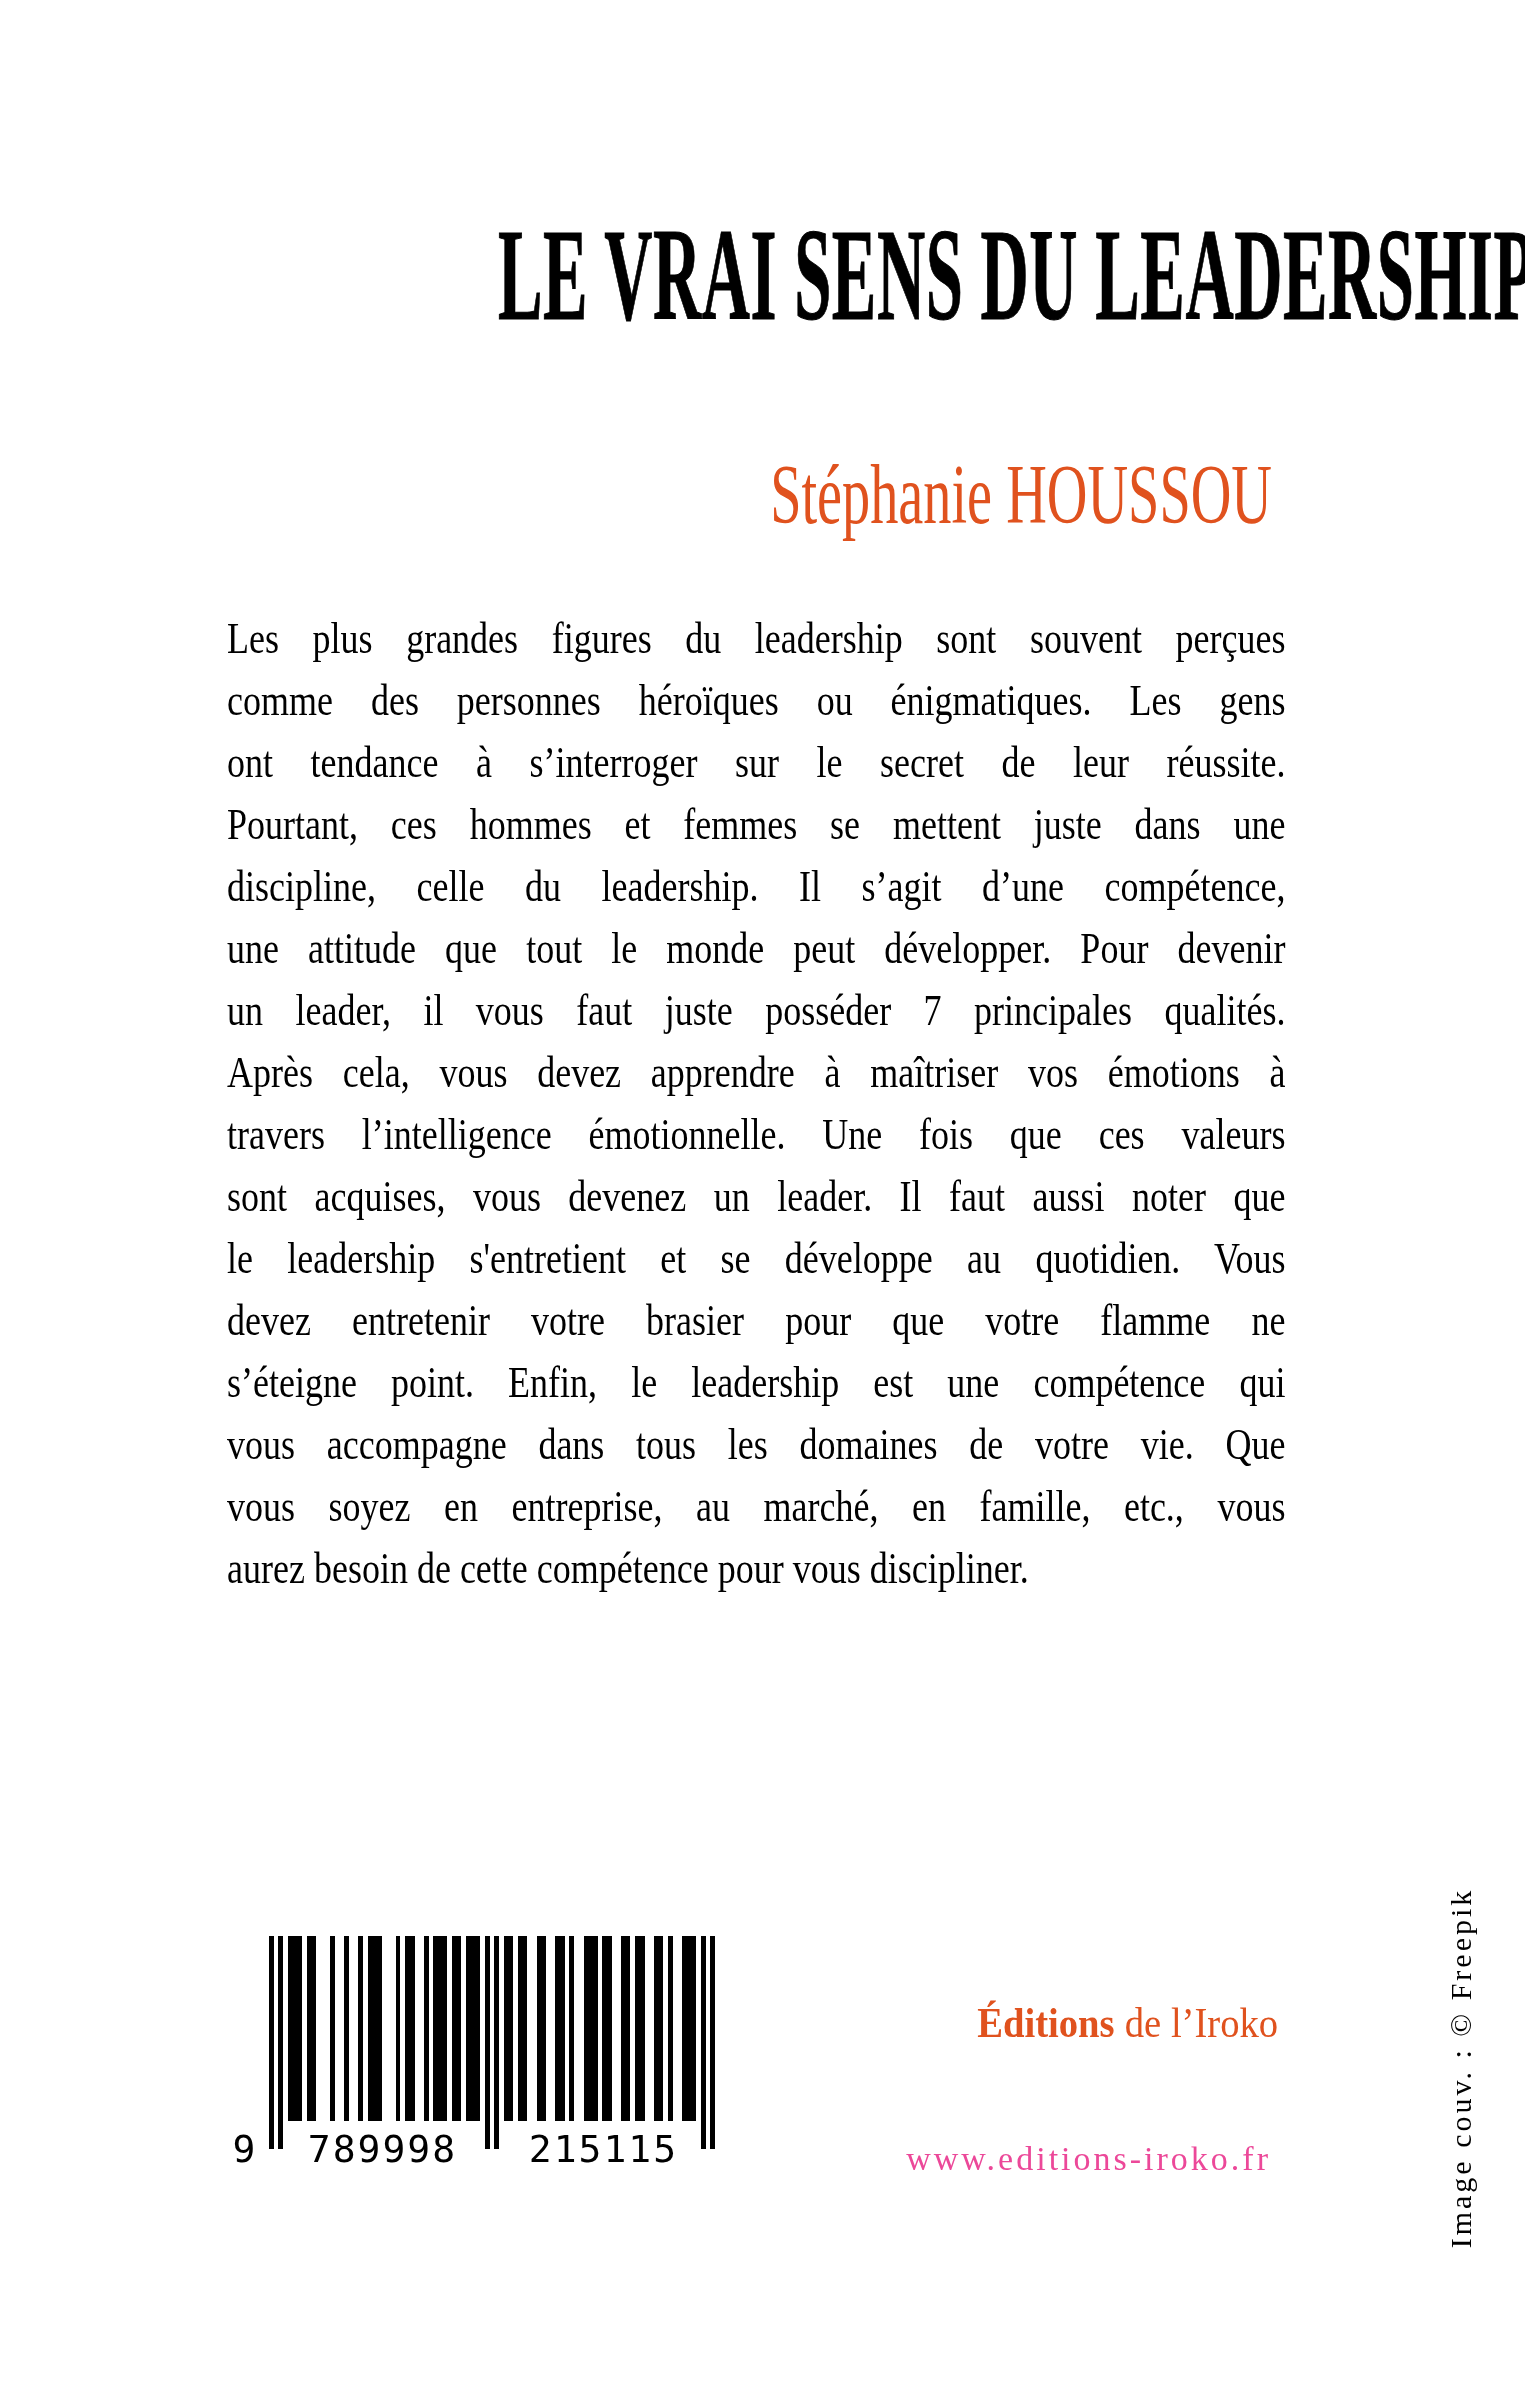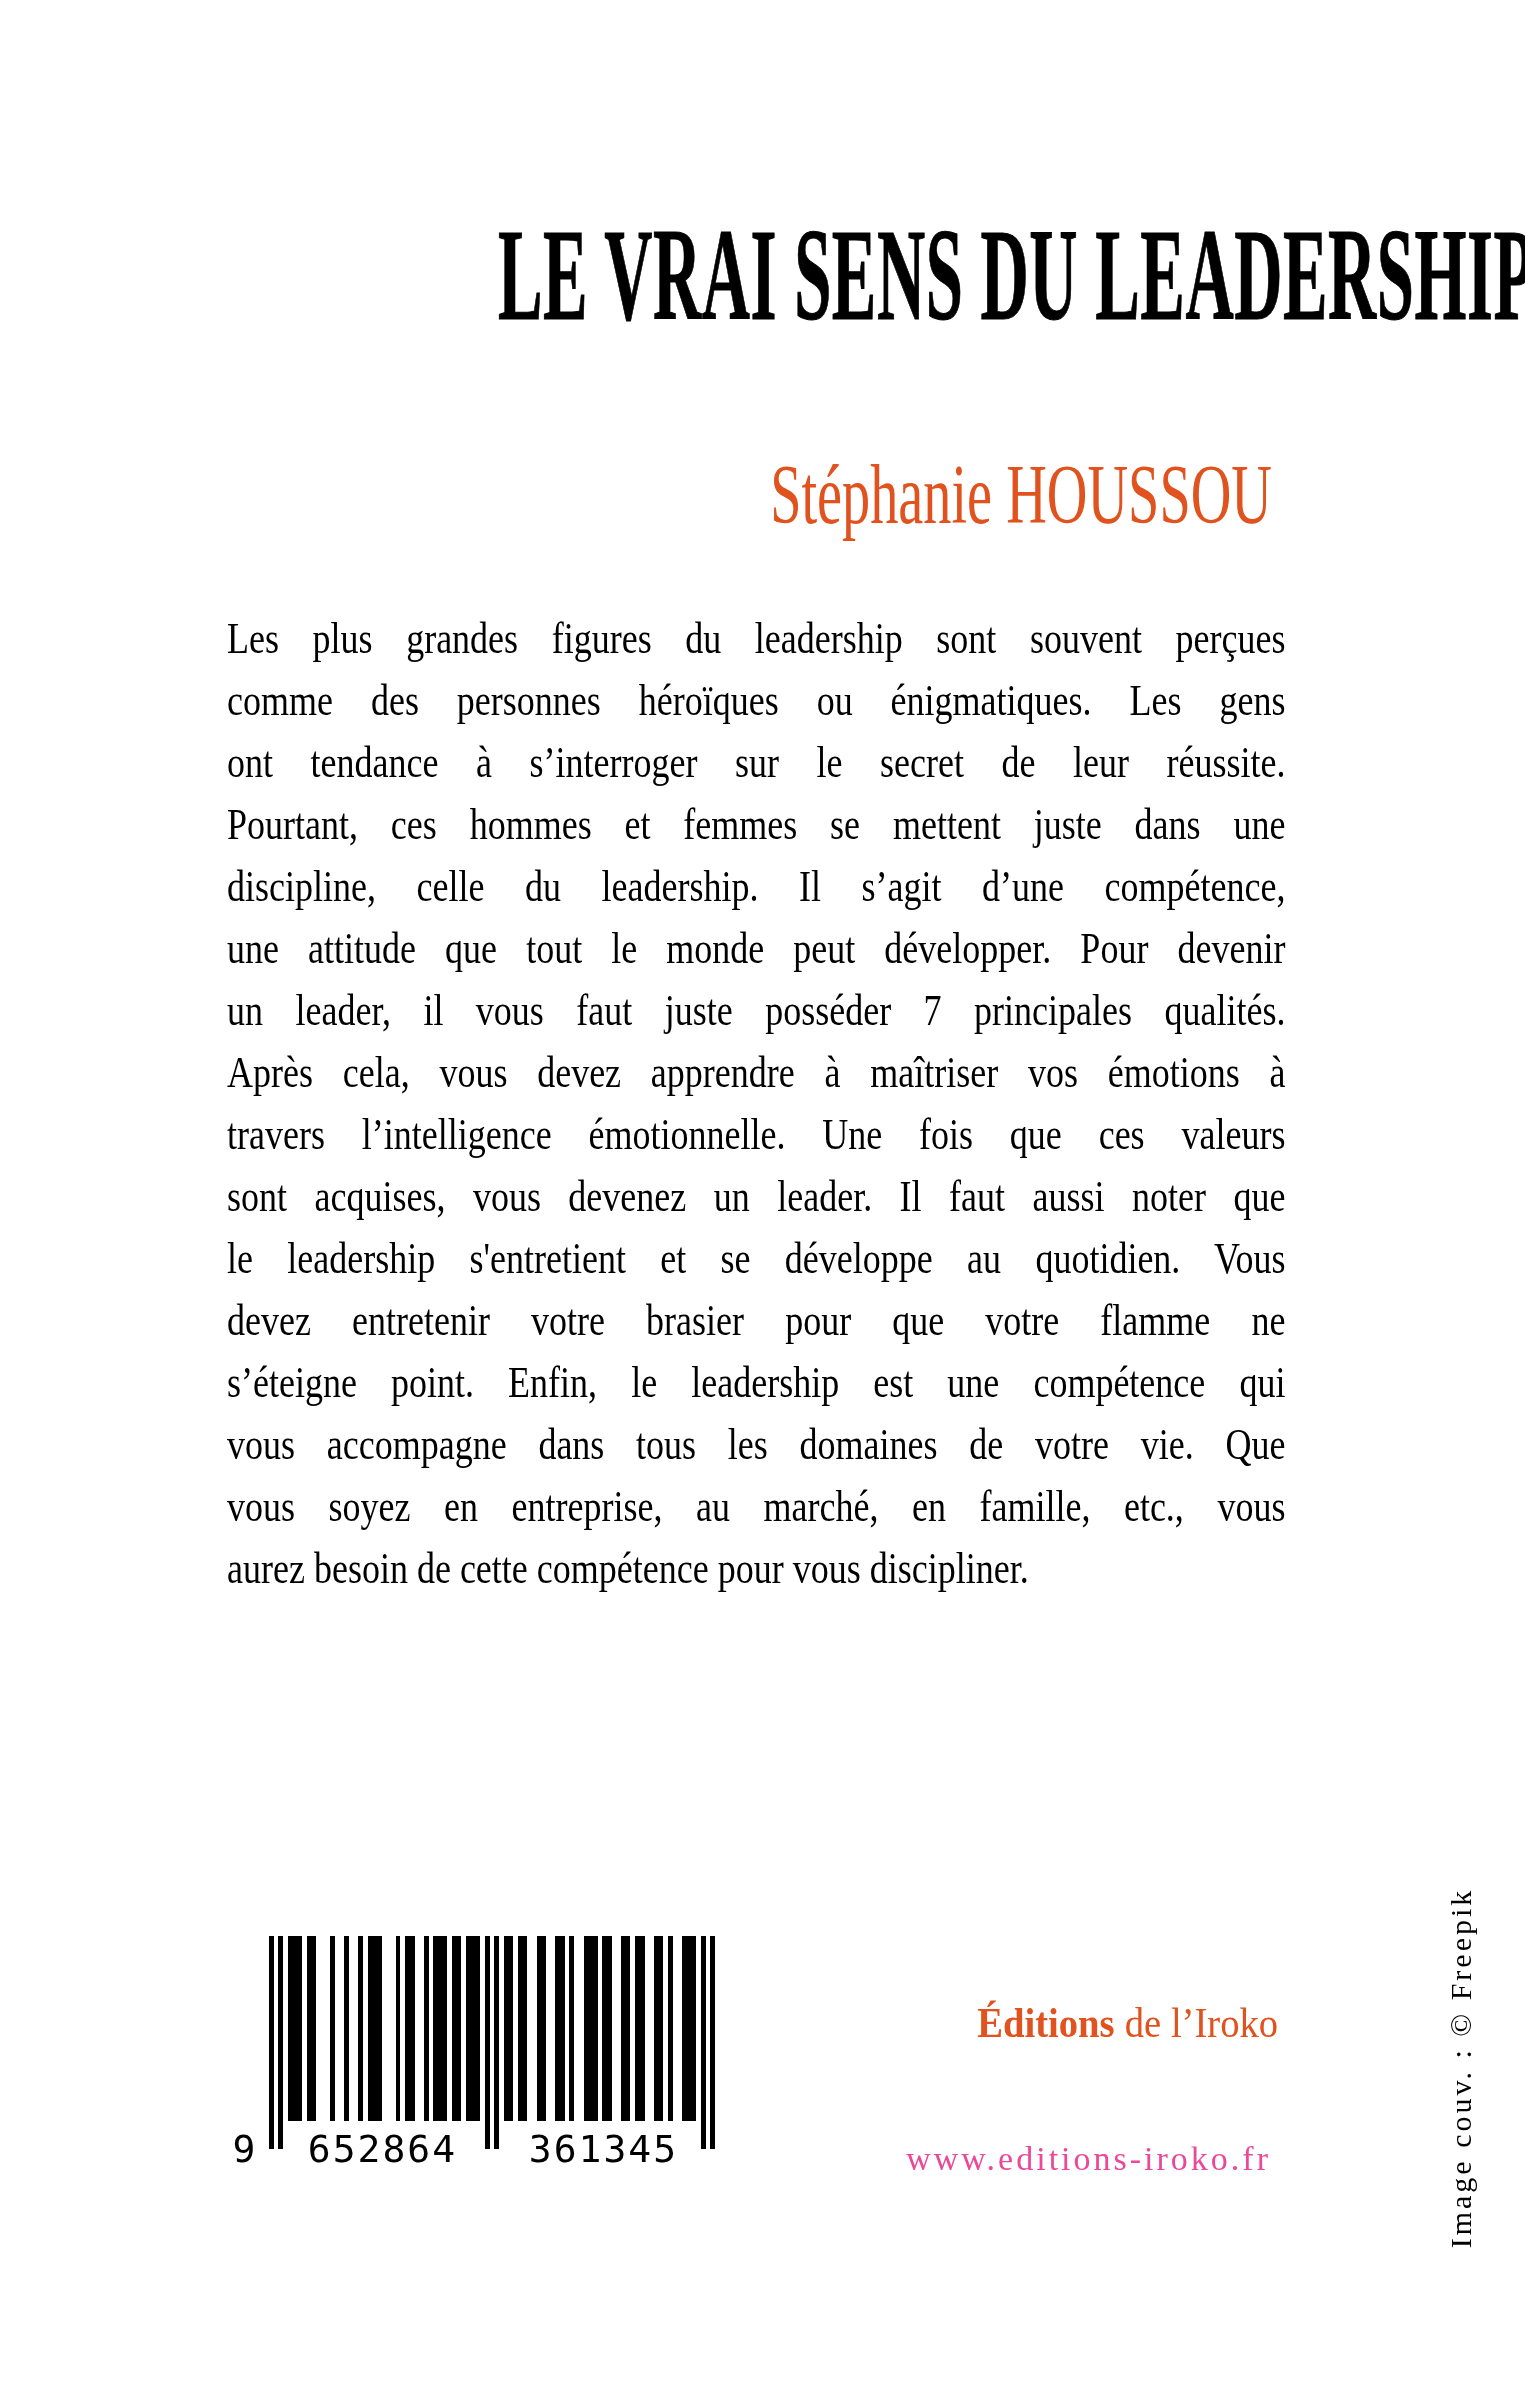--- a/index.html
+++ b/index.html
@@ -123,22 +123,22 @@
         <rect x="334.82" y="0" width="9.43" height="186" fill="#000" shape-rendering="crispEdges"></rect>
         <rect x="353.68" y="0" width="9.43" height="186" fill="#000" shape-rendering="crispEdges"></rect>
         <rect x="367.83" y="0" width="9.43" height="186" fill="#000" shape-rendering="crispEdges"></rect>
         <rect x="386.69" y="0" width="9.43" height="186" fill="#000" shape-rendering="crispEdges"></rect>
         <rect x="400.84" y="0" width="4.72" height="186" fill="#000" shape-rendering="crispEdges"></rect>
         <rect x="414.99" y="0" width="14.15" height="186" fill="#000" shape-rendering="crispEdges"></rect>
         <rect x="433.85" y="0" width="4.72" height="214" fill="#000" shape-rendering="crispEdges"></rect>
         <rect x="443.28" y="0" width="4.72" height="214" fill="#000" shape-rendering="crispEdges"></rect>
       </svg>
     <div class="bc-digit bc-first">9</div>
-    <div class="bc-digit bc-left">652864</div>
-    <div class="bc-digit bc-right">361345</div>
+    <div class="bc-digit bc-left">789998</div>
+    <div class="bc-digit bc-right">215115</div>
   </div>
 
   <div class="publisher">
     <span class="pub-inner"><b class="brand-bold">Éditions</b><span class="brand-rest">de l’Iroko</span></span>
   </div>
 
   <div class="website">www.editions-iroko.fr</div>
 
   <div class="credit">Image couv. : © Freepik</div>
 

